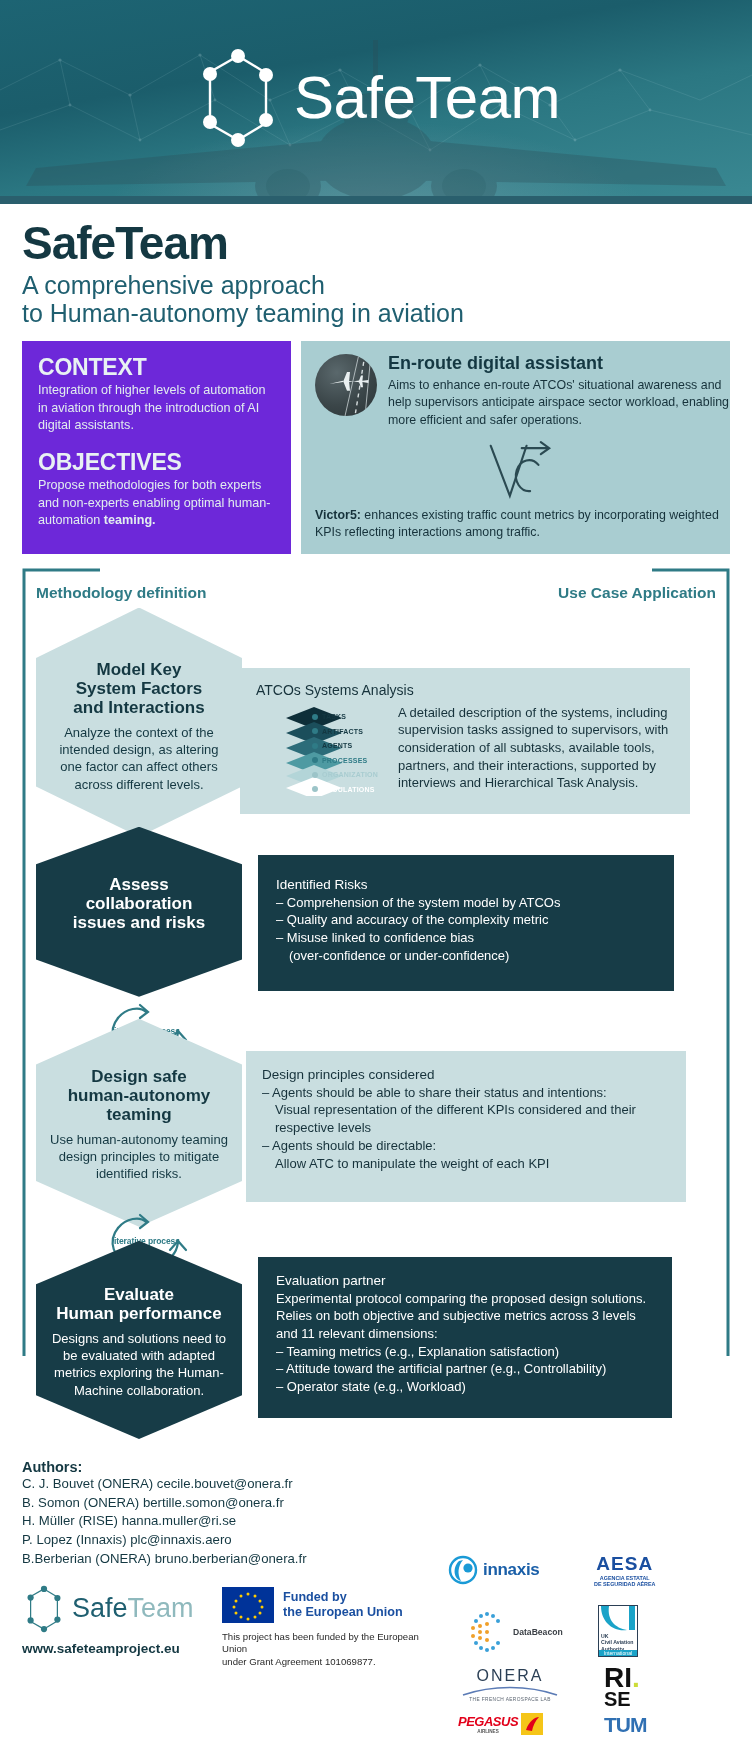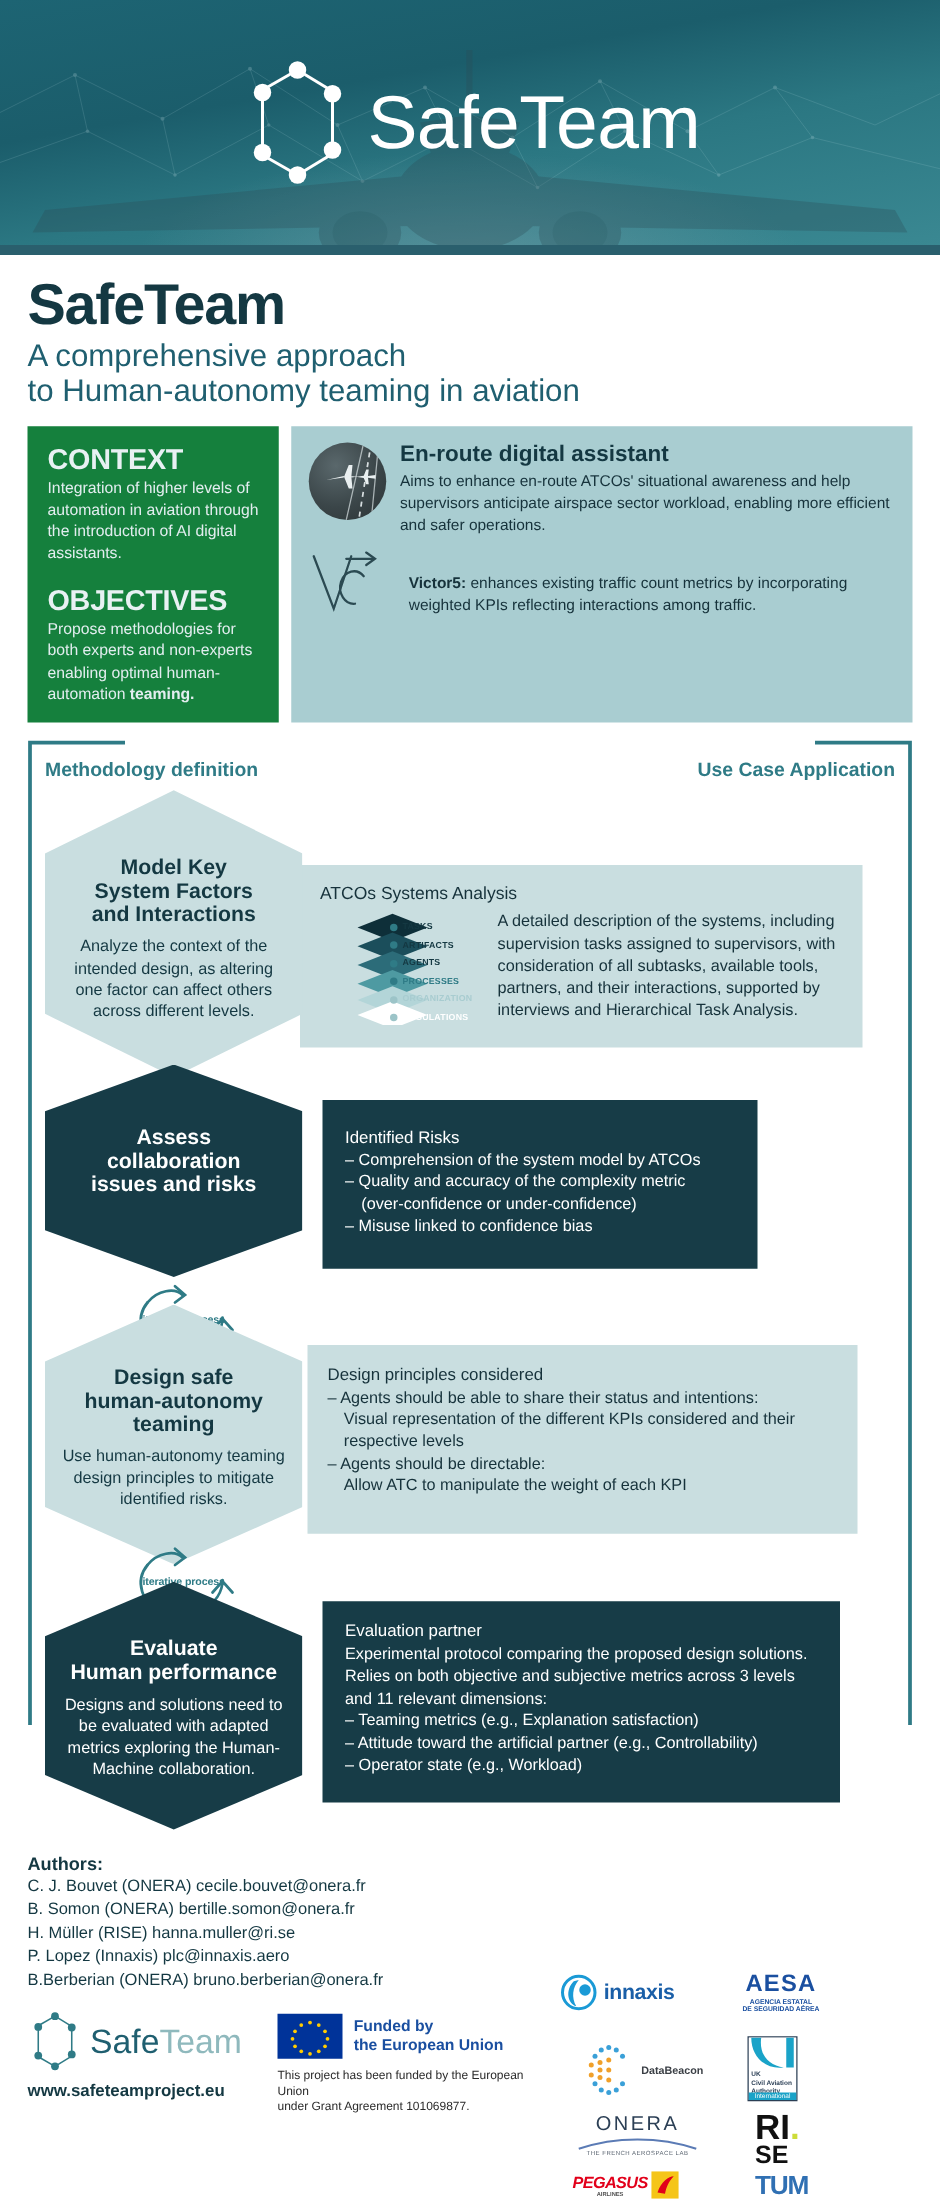--- a/index.html
+++ b/index.html
@@ -53,42 +53,42 @@
     letter-spacing: -1px;
   }
   .poster-sub {
     font-size: 25px; color: #1f5f70; font-weight: 400;
     line-height: 1.12; margin-top: 5px;
   }
 
   
   .top-row { display: flex; gap: 10px; padding: 8px 22px 0 22px; align-items: stretch; }
   .ctx-box {
-    background: #15803d; color: #e4eef1;
-    width: 201px; padding: 14px 14px 14px 16px;
+    background: #6d28d9; color: #e4eef1;
+    width: 269px; padding: 14px 14px 14px 16px;
   }
   .ctx-h { font-size: 23px; font-weight: 700; color: #e8f1f3; line-height: 1.05; letter-spacing: -0.2px; }
   .ctx-h.second { margin-top: 16px; }
   .ctx-p { font-size: 12.6px; line-height: 1.38; margin-top: 3px; color: #e2edef; }
   .ctx-p b { font-weight: 700; }
 
   .er-box {
     background: #a9cdd1; color: #16323b;
     flex: 1; padding: 13px 0 12px 14px;
   }
   .er-top { display: flex; gap: 11px; }
   .er-photo {
     width: 62px; height: 62px; border-radius: 50%;
     background: radial-gradient(circle at 35% 30%, #5a686c 0%, #3b4649 55%, #2b3335 100%);
     position: relative; flex: 0 0 62px; overflow: hidden;
   }
   .er-photo .rwy { position:absolute; inset:0; }
   .er-h { font-size: 18px; font-weight: 700; color: #143842; line-height: 1.1; }
   .er-p { font-size: 12.4px; line-height: 1.4; margin-top: 3px; }
-  .er-bottom { display: flex; gap: 18px; margin-top: 12px; align-items: flex-end; }
+  .er-bottom { display: flex; gap: 0; margin-top: 12px; align-items: center; flex-direction: column; }
   .v5 { flex: 0 0 62px; height: 52px; }
   .er-p2 { font-size: 12.4px; line-height: 1.4; padding-top: 4px; }
   .er-p2 b { font-weight: 700; }
 
   
   .frame {
     position: relative;
     margin: 14px 22px 0 22px;
     padding: 8px 0 0 0;
   }
@@ -365,28 +365,28 @@
     </svg>
 
     <div class="row" style="margin-top:-10px;">
       <div class="hex dark" style="margin-left:14px; padding-top:48px; padding-bottom:42px; min-height:170px;">
         <div class="hex-title">
           <div>Assess</div>
           <div>collaboration</div>
           <div>issues and risks</div>
         </div>
       </div>
-      <div class="panel dark" style="margin-left:16px; margin-top:28px; width:348px; padding:22px 18px 26px 18px;">
+      <div class="panel dark" style="margin-left:16px; margin-top:28px; width:416px; padding:22px 18px 26px 18px;">
         <div class="panel-h">Identified Risks</div>
         <div class="panel-li">– Comprehension of the system model by ATCOs</div>
         <div class="panel-li">– Quality and accuracy of the complexity metric</div>
+        <div class="panel-li">– Misuse linked to confidence bias</div>
         <div class="panel-li">
             <span class="ind">(over-confidence or under-confidence)</span>
           </div>
-        <div class="panel-li">– Misuse linked to confidence bias</div>
       </div>
     </div>
 
     <svg class="arrow-svg" style="left:76px; top:398px;" width="96" height="64" viewBox="0 0 96 64">
       <g stroke="#2f7b86" stroke-width="2.2" fill="none" stroke-linecap="round">
         <path d="M20 18 C10 30, 14 50, 34 56 C56 62, 80 50, 80 30"></path>
         <path d="M20 18 C28 8, 42 6, 48 12"></path>
         <path d="M42 5 L50 12 L42 18"></path>
         <path d="M72 40 L80 31 L88 40"></path>
       </g>

